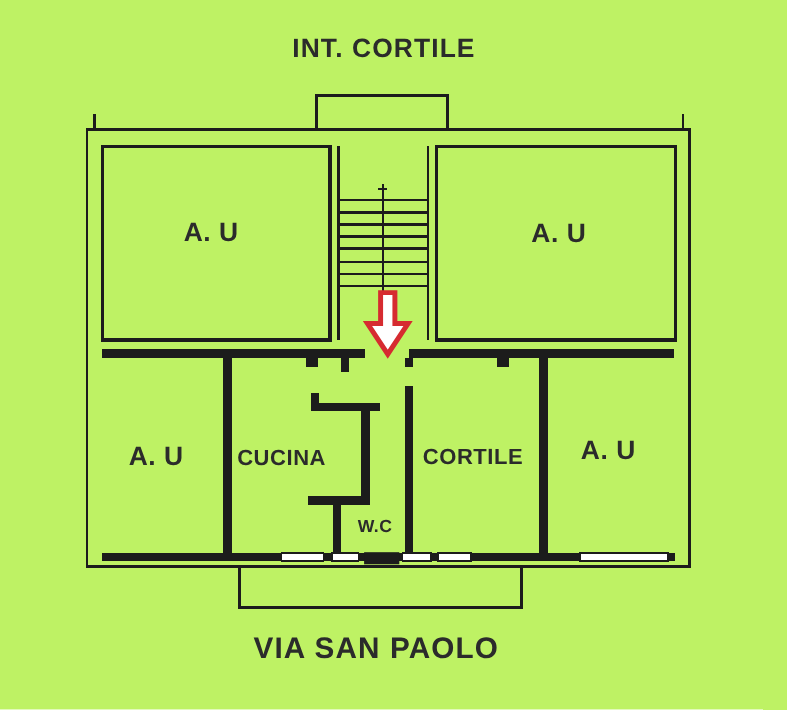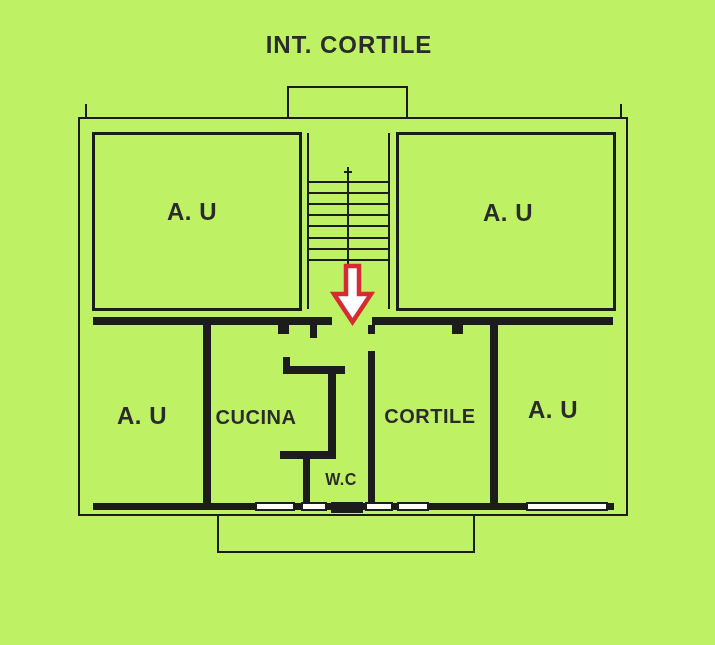--- a/index.html
+++ b/index.html
@@ -105,20 +105,21 @@
     </g>
 
     <g fill="#1c1c1c">
       <rect x="331" y="502" width="32" height="11"></rect>
     </g>
 
     <path d="M346 266 H359 V294 H371 L352.5 322 L334 294 H346 Z" fill="#ffffff" stroke-width="4.5" stroke-linejoin="miter" stroke="#d62b30"></path>
   </svg>
 
   <div class="label street" style="left:349px; top:45px;  font-size:24px;">INT. CORTILE</div>
+  <div class="label street" style="left:342px; top:590px; font-size:27px;">VIA SAN PAOLO</div>
 
   <div class="label" style="left:192px; top:212px; font-size:24px;">A. U</div>
   <div class="label" style="left:508px; top:213px; font-size:24px;">A. U</div>
   <div class="label" style="left:142px; top:416px; font-size:24px;">A. U</div>
   <div class="label" style="left:256px; top:417px; font-size:20px;">CUCINA</div>
   <div class="label" style="left:430px; top:416px; font-size:20px;">CORTILE</div>
   <div class="label" style="left:553px; top:410px; font-size:24px;">A. U</div>
   <div class="label" style="left:341px; top:480px; font-size:16px;">W.C</div>
 
 </div>

